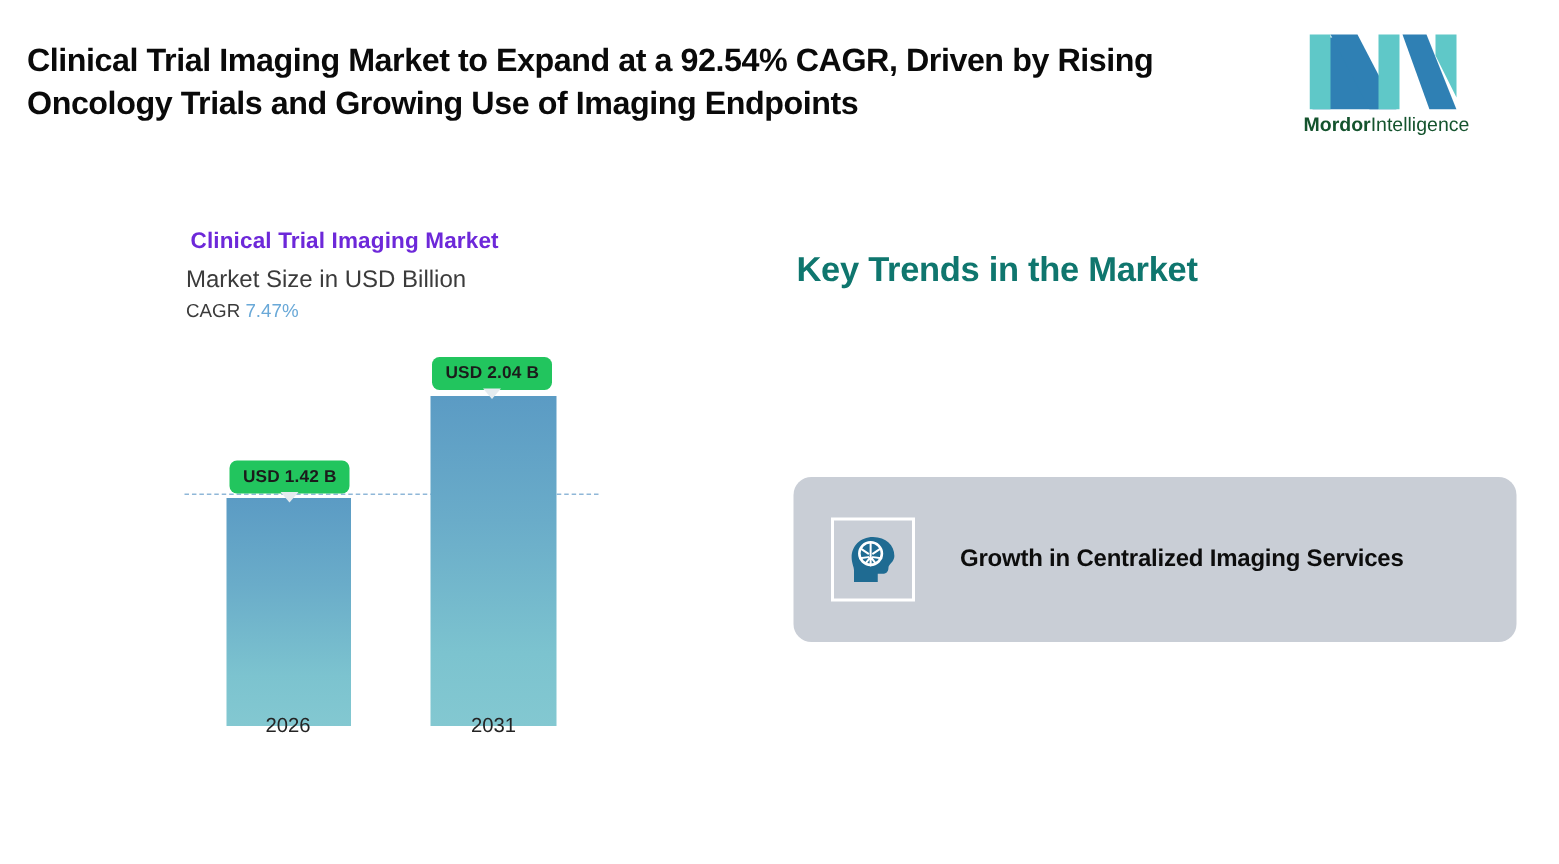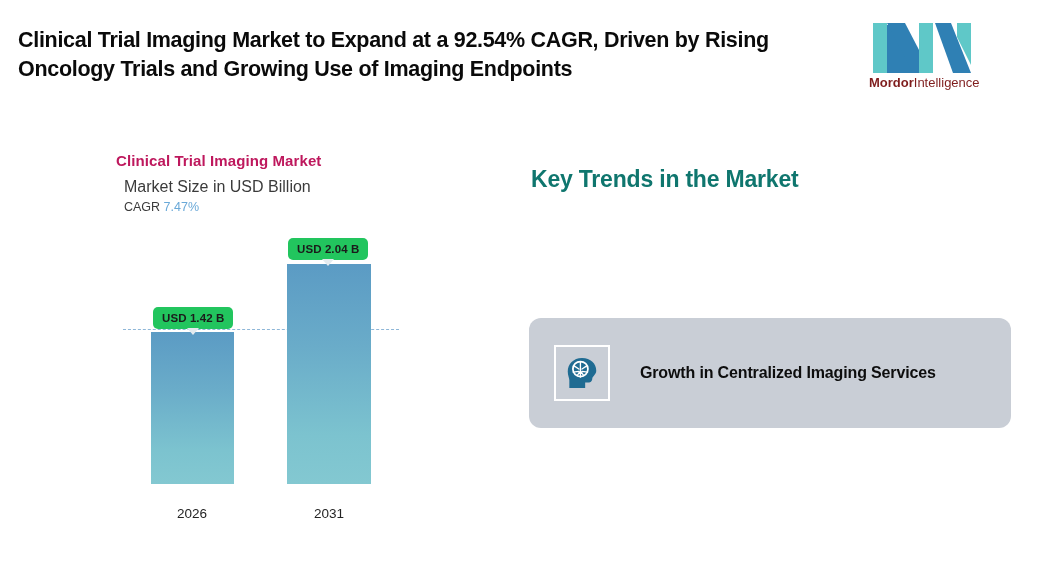--- a/index.html
+++ b/index.html
@@ -18,29 +18,29 @@
   #headline{
     position:absolute;left:18px;top:26px;width:820px;
     font-size:21.5px;font-weight:bold;line-height:1.33;
     letter-spacing:-0.3px;color:#0a0a0a;
   }
   
   #brand-logo{position:absolute;left:869px;top:17px;width:108px;height:80px;}
   .logo-mark{position:absolute;left:4px;top:0;width:100px;height:56px;}
   .logo-word{
     position:absolute;left:0;top:58px;width:108px;
-    text-align:center;font-size:13px;color:#7f1d1d;white-space:nowrap;
+    text-align:center;font-size:13px;color:#14532d;white-space:nowrap;
   }
   .logo-word b{font-weight:bold;}
   .logo-word span{font-weight:normal;}
   
   #chart-panel{position:absolute;left:0;top:118px;width:500px;height:458px;}
   #chart-title{
-    position:absolute;left:116px;top:34px;
-    font-size:15px;font-weight:bold;color:#be185d;letter-spacing:.1px;
+    position:absolute;left:127px;top:34px;
+    font-size:15px;font-weight:bold;color:#6d28d9;letter-spacing:.1px;
   }
   #chart-subtitle{
     position:absolute;left:124px;top:60px;
     font-size:16px;color:#3b3b3b;
   }
   #chart-cagr{
     position:absolute;left:124px;top:82px;
     font-size:12.5px;color:#3b3b3b;
   }
   #chart-cagr .cagr-val{color:#6aa9d8;}
@@ -69,21 +69,21 @@
   .callout::after{
     content:"";position:absolute;left:50%;margin-left:-6px;bottom:-6px;
     width:0;height:0;
     border-left:6px solid transparent;border-right:6px solid transparent;
     border-top:7px solid #e4ebef;
   }
   #callout-2026{left:153px;top:189px;}
   #callout-2031{left:288px;top:120px;}
   
   .xlabel{
-    position:absolute;top:388px;width:110px;text-align:center;
+    position:absolute;top:358px;width:110px;text-align:center;
     font-size:13.5px;color:#242424;
   }
   #xlabel-2026{left:137px;}
   #xlabel-2031{left:274px;}
   
   #source-row{position:absolute;left:124px;top:409px;width:260px;height:22px;}
   #source-text{
     position:absolute;left:0;top:2px;font-size:11.5px;color:#5a5a5a;
     white-space:nowrap;
   }

